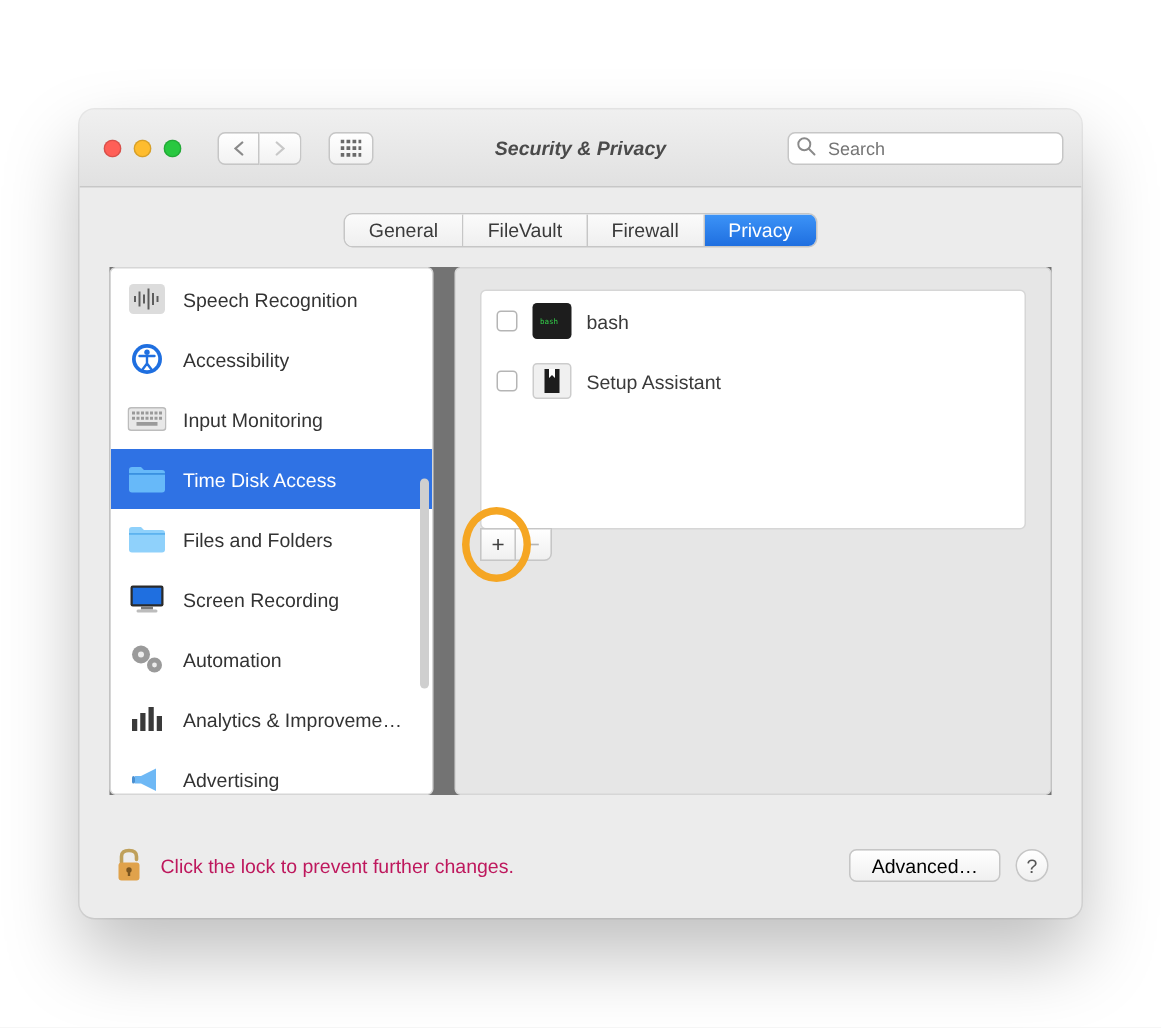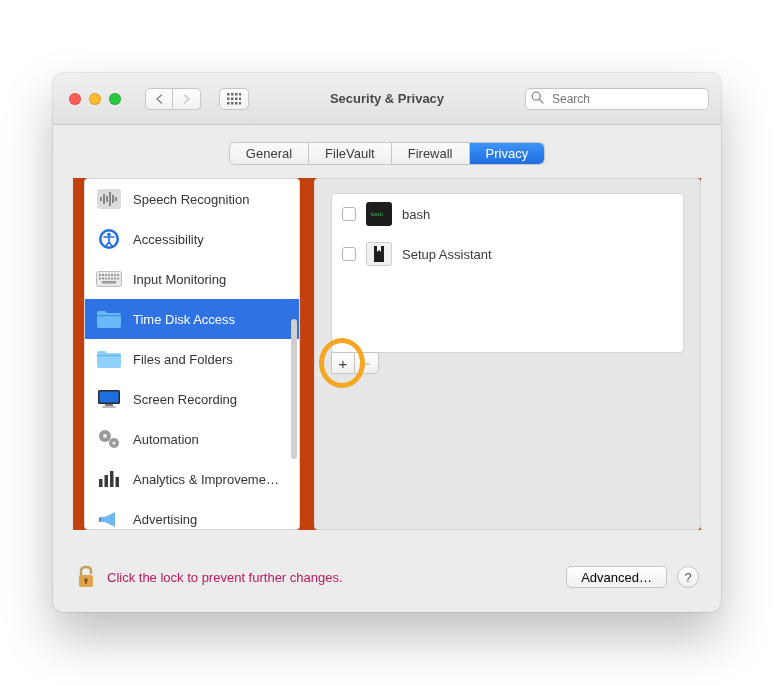--- a/index.html
+++ b/index.html
@@ -53,20 +53,21 @@
     border: 1px solid #c6c6c6;
     border-radius: 5px;
     display: flex; align-items: center; justify-content: center;
   }
   .title {
     flex: 1;
     text-align: center;
     font-weight: 600;
     color: #4a4a4a;
     font-size: 13px;
+    font-style: italic;
   }
   .search-wrap {
     position: relative;
     width: 184px;
   }
   .search {
     width: 100%; height: 22px;
     border-radius: 5px;
     border: 1px solid #c6c6c6;
     background: #fff;
@@ -101,22 +102,21 @@
     background: linear-gradient(#3c93f7,#1f6fe0);
     color: #fff;
   }
   
   .panel-area {
     padding: 0 20px 20px;
   }
   .panel {
     display: flex;
     gap: 14px;
-    background: #c2410c;
-    padding-left: 11px;
+    background: #737373;
   }
   
   .sidebar {
     width: 216px;
     background: #fff;
     border: 1px solid #d6d6d6;
     border-radius: 4px;
     overflow: hidden;
     position: relative;
   }

